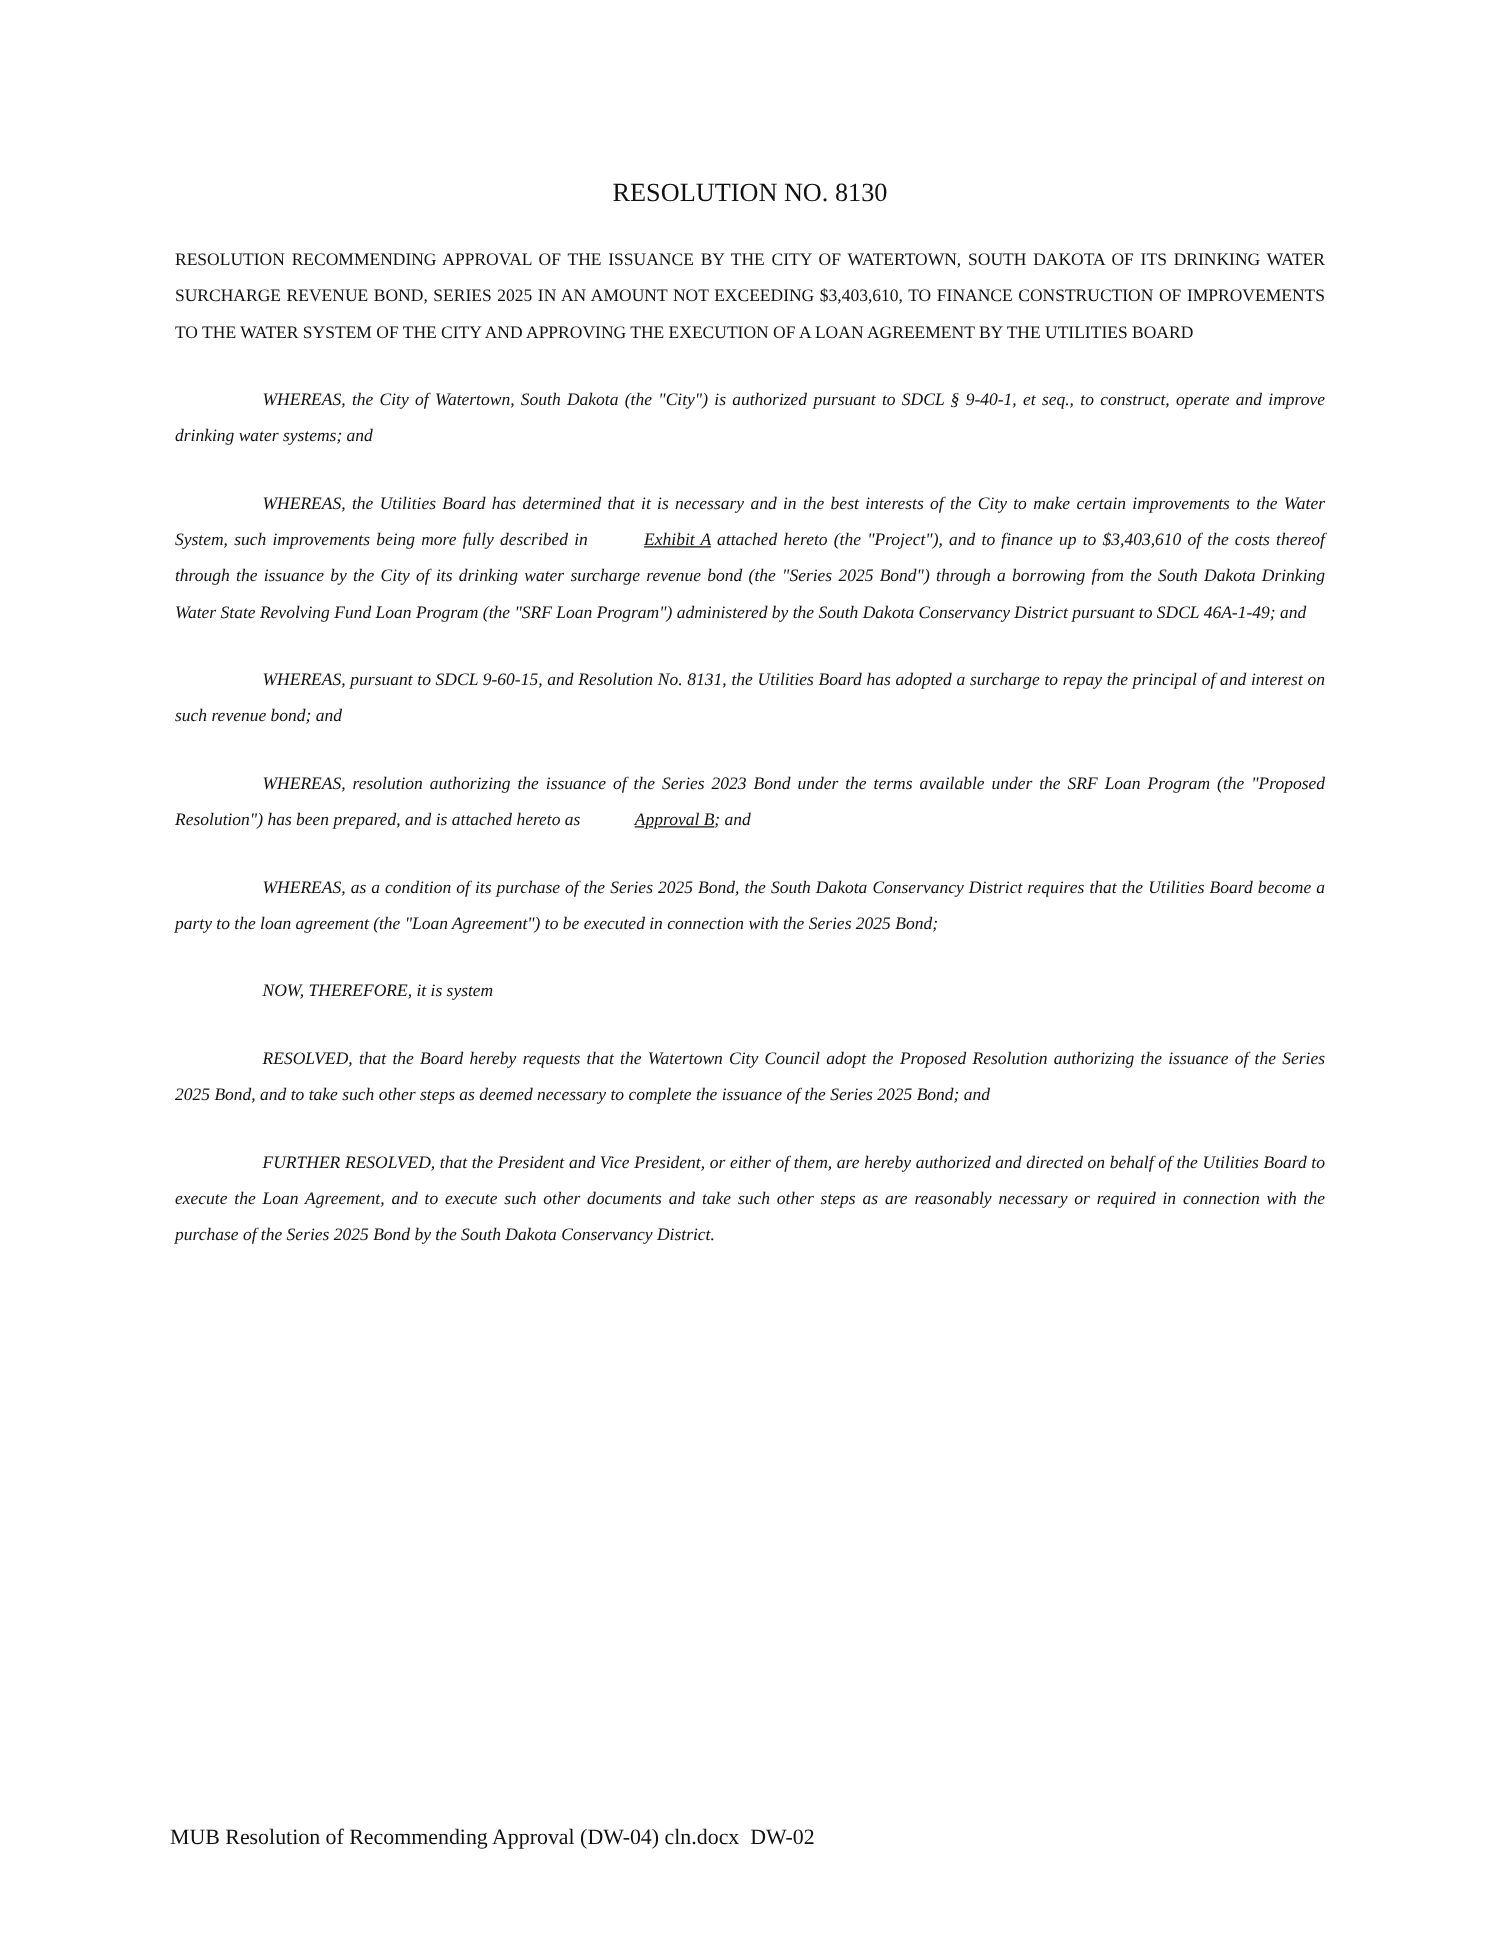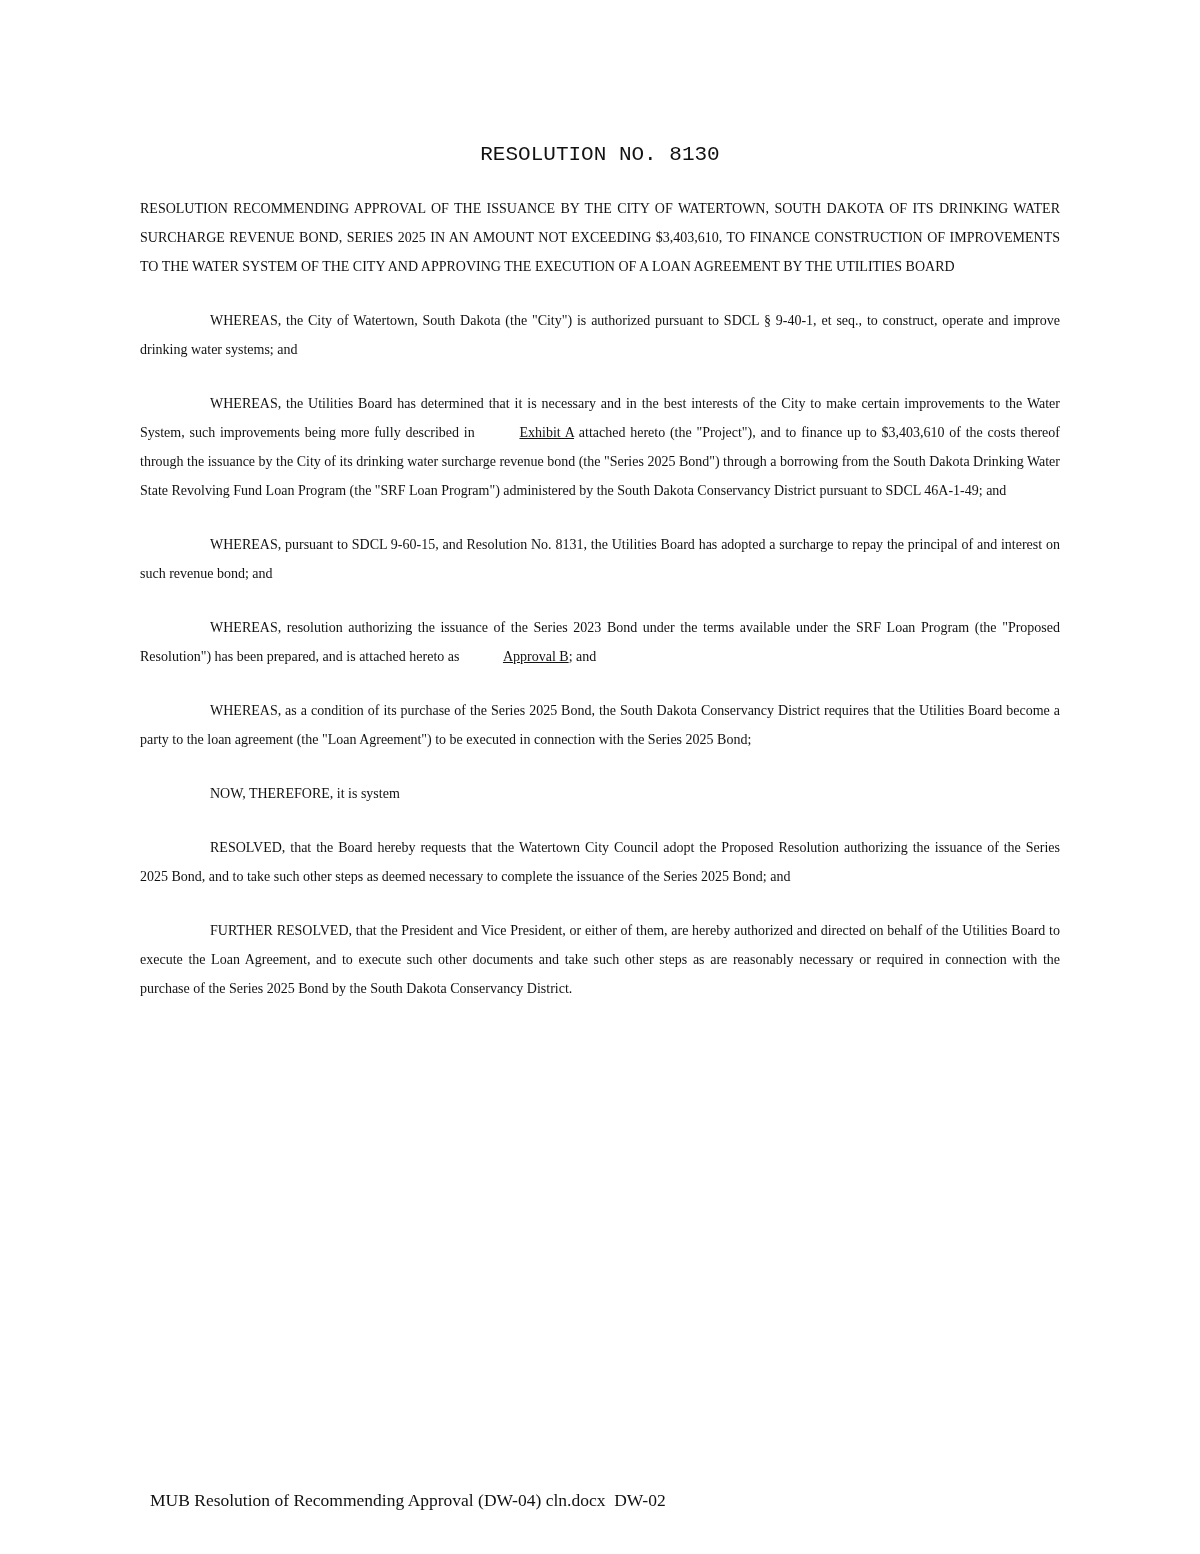--- a/index.html
+++ b/index.html
@@ -20,43 +20,42 @@
     box-sizing: border-box;
     padding: 140px 140px 0 140px;
     background: #ffffff;
   }
   .doc-title {
     font-size: 21px;
     font-weight: 400;
     line-height: 29px;
     text-align: center;
     margin: 0 0 25px 0;
-    font-family: Liberation Mono, monospace;
   }
   p.body-para {
     font-size: 14px;
     line-height: 29px;
     margin: 0 0 25px 0;
     text-align: justify;
   }
   p.indent {
     text-indent: 70px;
+    font-style: italic;
   }
   .underline {
     text-decoration: underline;
     margin-left: 40px;
   }
   .doc-footer {
     position: absolute;
-    left: 150px;
+    left: 136px;
     top: 1458px;
     font-size: 17.5px;
     line-height: 22px;
     white-space: pre-wrap;
-    margin-top: 31px;
   }
 </style>
 </head>
 <body>
 
 <div class="page">
 
   <h1 class="doc-title">RESOLUTION NO. 8130</h1>
 
   <p class="body-para">RESOLUTION RECOMMENDING APPROVAL OF THE ISSUANCE BY THE CITY OF WATERTOWN, SOUTH DAKOTA OF ITS DRINKING WATER SURCHARGE REVENUE BOND, SERIES 2025 IN AN AMOUNT NOT EXCEEDING $3,403,610, TO FINANCE CONSTRUCTION OF IMPROVEMENTS TO THE WATER SYSTEM OF THE CITY AND APPROVING THE EXECUTION OF A LOAN AGREEMENT BY THE UTILITIES BOARD</p>

